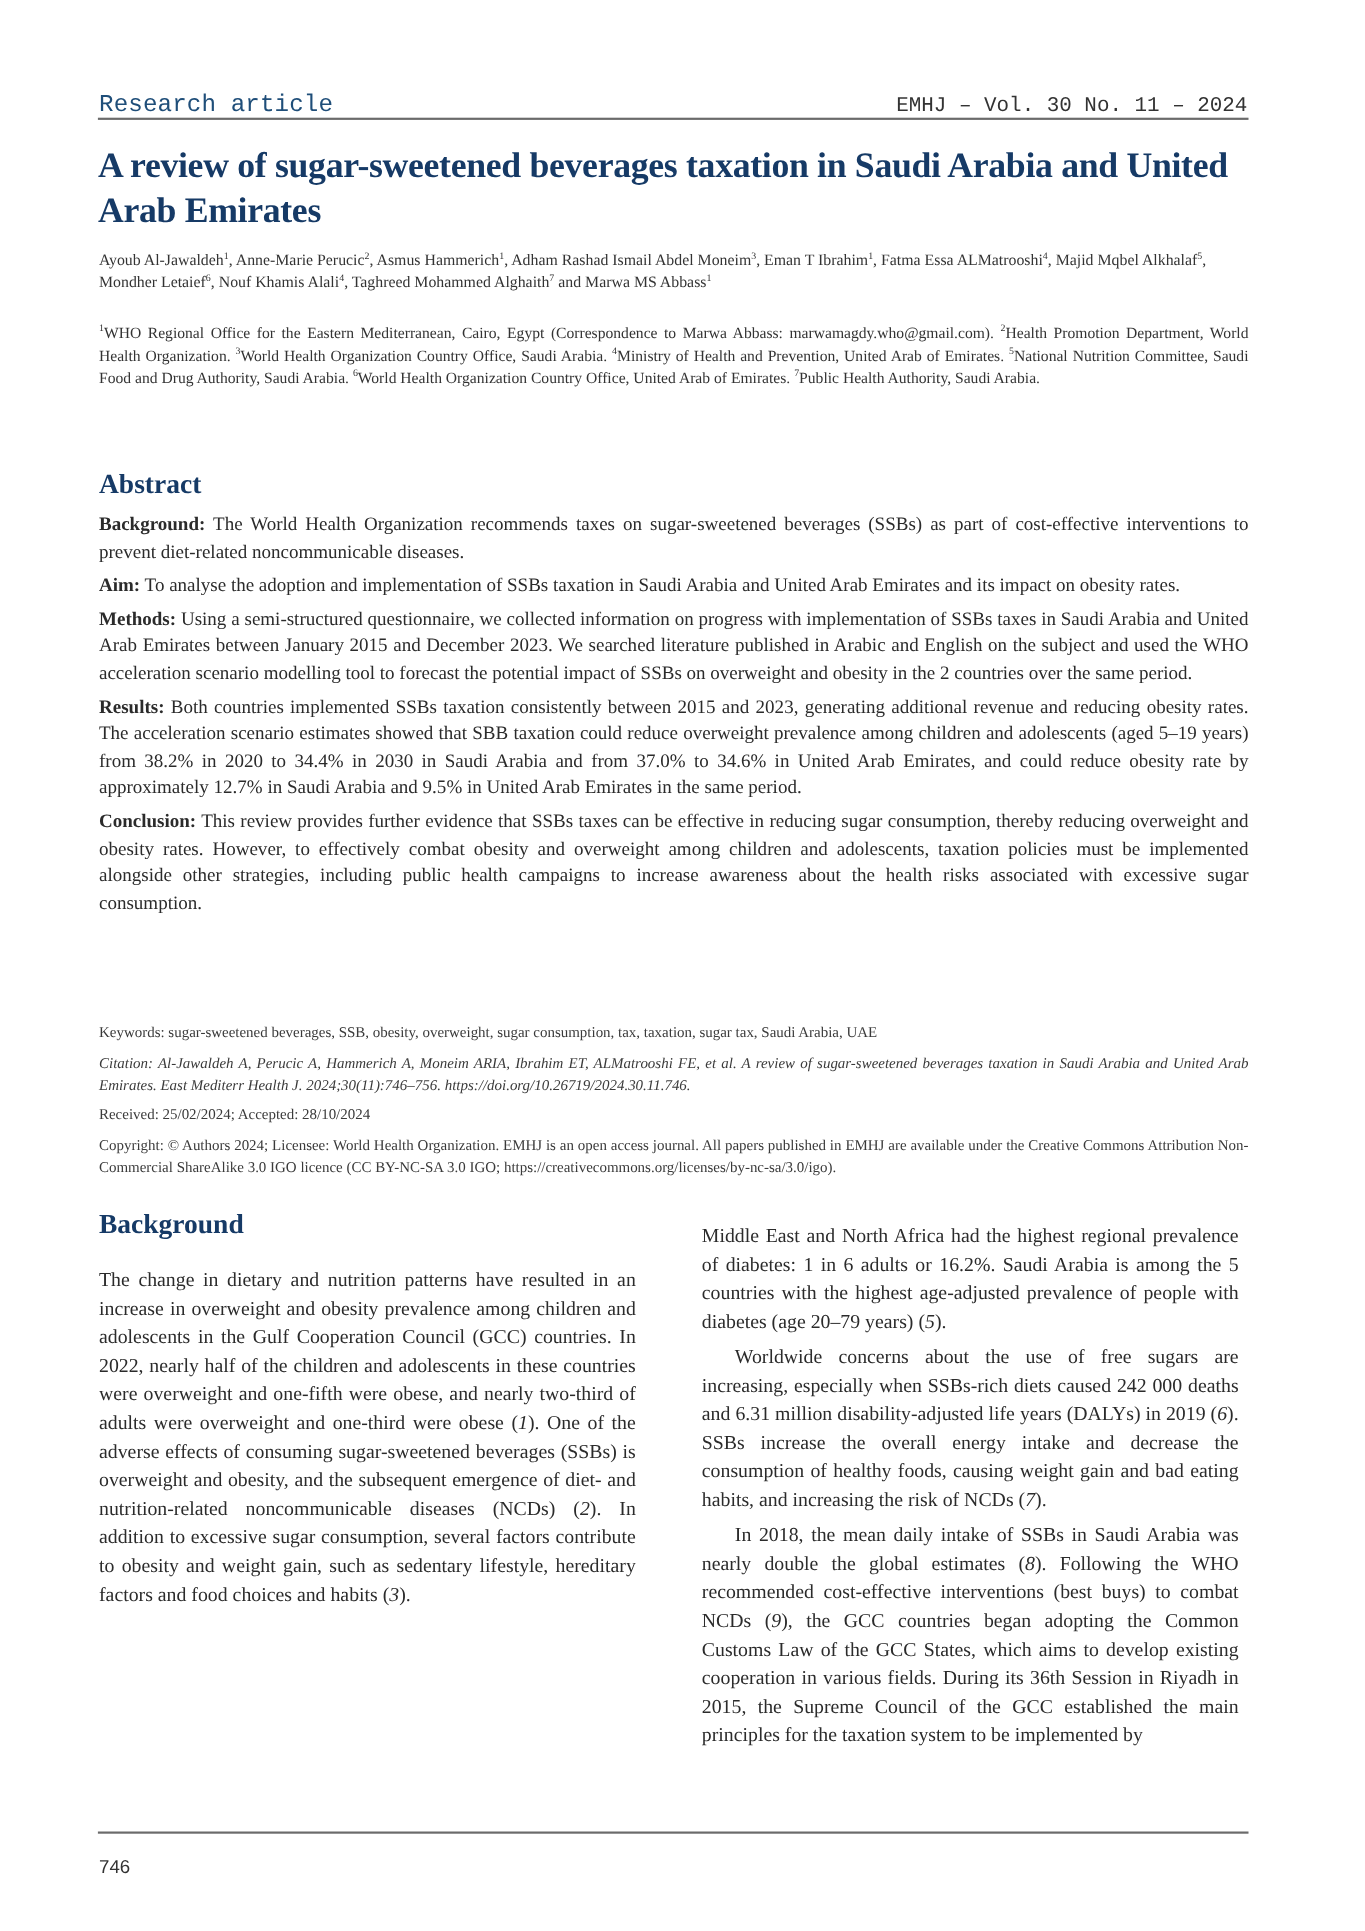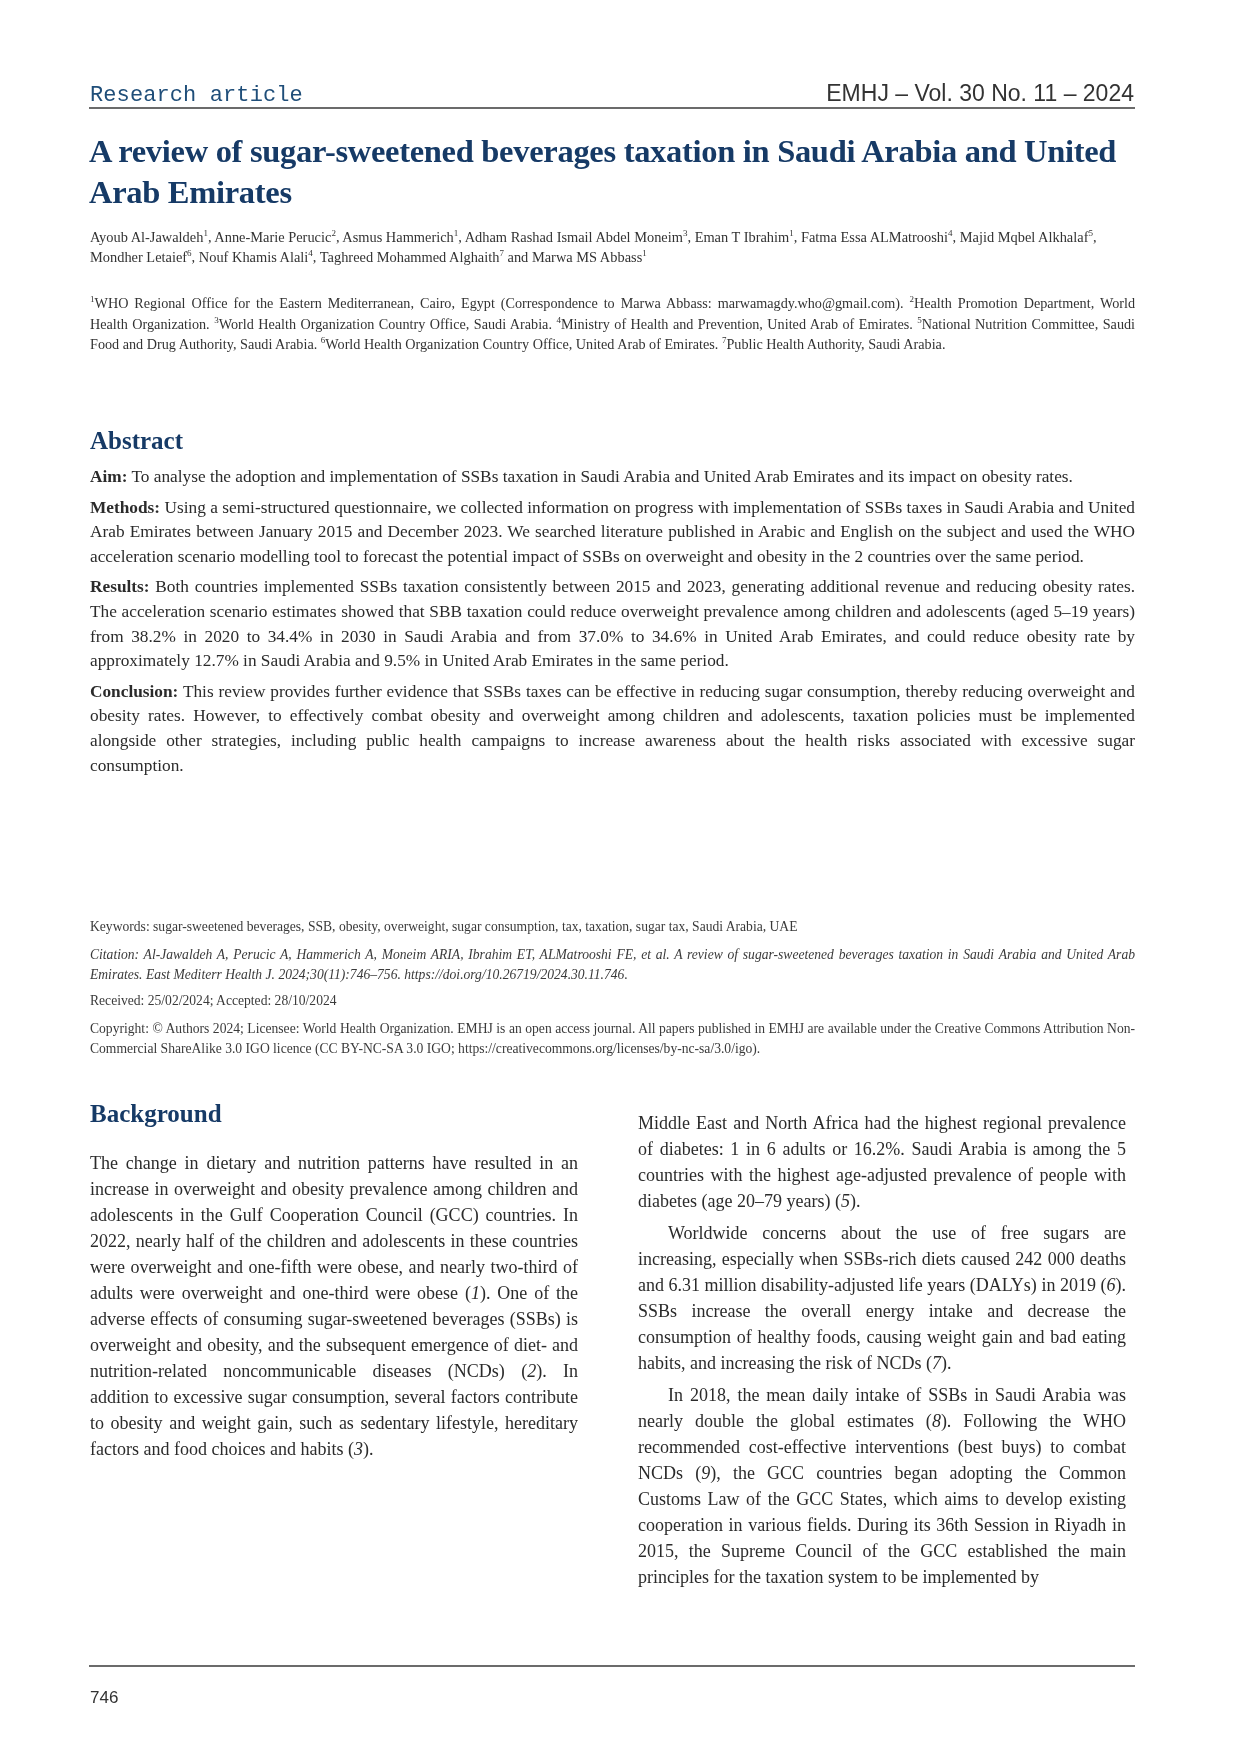--- a/index.html
+++ b/index.html
@@ -14,22 +14,22 @@
 
     .running-header {
       position: absolute; left: 90px; top: 66px; width: 1044px; height: 34px;
       display: flex; justify-content: space-between; align-items: baseline;
     }
     .running-header .section-label {
       font-family: Liberation Mono, monospace;
       font-size: 22px; color: #1f4e79; letter-spacing: 0.1px; margin-top: 17px;
     }
     .running-header .journal-ref {
-      font-family: Liberation Sans, sans-serif;
-      font-size: 23px; color: #333;
+      font-family: Liberation Mono, monospace;
+      font-size: 19px; color: #333;
     }
     .header-rule {
       position: absolute; left: 89px; top: 107px; width: 1046px; height: 2px; background: #6b6b6b;
     }
 
     .title {
       position: absolute; left: 89px; top: 131px; width: 1050px;
       font-family: "Liberation Serif", "DejaVu Serif", serif;
       font-weight: bold; font-size: 32.5px; line-height: 41px; color: #163a66;
       letter-spacing: -0.3px;
@@ -54,21 +54,21 @@
 
     .abstract-body {
       position: absolute; left: 90px; top: 465px; width: 1045px;
       font-size: 17.3px; line-height: 24.6px; color: #2b2b2b; text-align: justify;
     }
     .abstract-body .para { margin-bottom: 6px; }
     .abstract-body .lead { font-weight: bold; }
 
     .meta {
       position: absolute; left: 90px; width: 1045px;
-      font-size: 13.6px; line-height: 19.5px; color: #3a3a3a; text-align: justify;
+      font-size: 13.6px; line-height: 19.5px; color: #3a3a3a; text-align: justify; margin-top: 12px;
     }
     .meta-keywords { top: 917px; }
     .meta-citation { top: 945px; font-style: italic; }
     .meta-received { top: 991px; }
     .meta-copyright { top: 1019px; }
 
     .background-heading { position: absolute; left: 90px; top: 1100px; }
 
     .col {
       position: absolute; top: 1145px; width: 488px;
@@ -101,20 +101,24 @@
 
   <h1 class="title">A review of sugar-sweetened beverages taxation in Saudi Arabia and United Arab Emirates</h1>
 
   <div class="authors" id="authors"><span>Ayoub Al-Jawaldeh</span><sup>1</sup>, <span>Anne-Marie Perucic</span><sup>2</sup>, <span>Asmus Hammerich</span><sup>1</sup>, <span>Adham Rashad Ismail Abdel Moneim</span><sup>3</sup>, <span>Eman T Ibrahim</span><sup>1</sup>, <span>Fatma Essa ALMatrooshi</span><sup>4</sup>, <span>Majid Mqbel Alkhalaf</span><sup>5</sup>, <span>Mondher Letaief</span><sup>6</sup>, <span>Nouf Khamis Alali</span><sup>4</sup>, <span>Taghreed Mohammed Alghaith</span><sup>7</sup> and <span>Marwa MS Abbass</span><sup>1</sup></div>
 
   <div class="affiliations" id="affiliations"><sup>1</sup><span>WHO Regional Office for the Eastern Mediterranean, Cairo, Egypt (Correspondence to Marwa Abbass: marwamagdy.who@gmail.com). </span><sup>2</sup><span>Health Promotion Department, World Health Organization. </span><sup>3</sup><span>World Health Organization Country Office, Saudi Arabia. </span><sup>4</sup><span>Ministry of Health and Prevention, United Arab of Emirates. </span><sup>5</sup><span>National Nutrition Committee, Saudi Food and Drug Authority, Saudi Arabia. </span><sup>6</sup><span>World Health Organization Country Office, United Arab of Emirates. </span><sup>7</sup><span>Public Health Authority, Saudi Arabia.</span></div>
 
   <h2 class="h-section abstract-heading">Abstract</h2>
 
   <div class="abstract-body">
+    <p class="para">
+      <span class="lead">Background:</span>
+      <span>The World Health Organization recommends taxes on sugar-sweetened beverages (SSBs) as part of cost-effective interventions to prevent diet-related noncommunicable diseases.</span>
+    </p>
     <p class="para">
       <span class="lead">Aim:</span>
       <span>To analyse the adoption and implementation of SSBs taxation in Saudi Arabia and United Arab Emirates and its impact on obesity rates.</span>
     </p>
     <p class="para">
       <span class="lead">Methods:</span>
       <span>Using a semi-structured questionnaire, we collected information on progress with implementation of SSBs taxes in Saudi Arabia and United Arab Emirates between January 2015 and December 2023. We searched literature published in Arabic and English on the subject and used the WHO acceleration scenario modelling tool to forecast the potential impact of SSBs on overweight and obesity in the 2 countries over the same period.</span>
     </p>
     <p class="para">
       <span class="lead">Results:</span>

